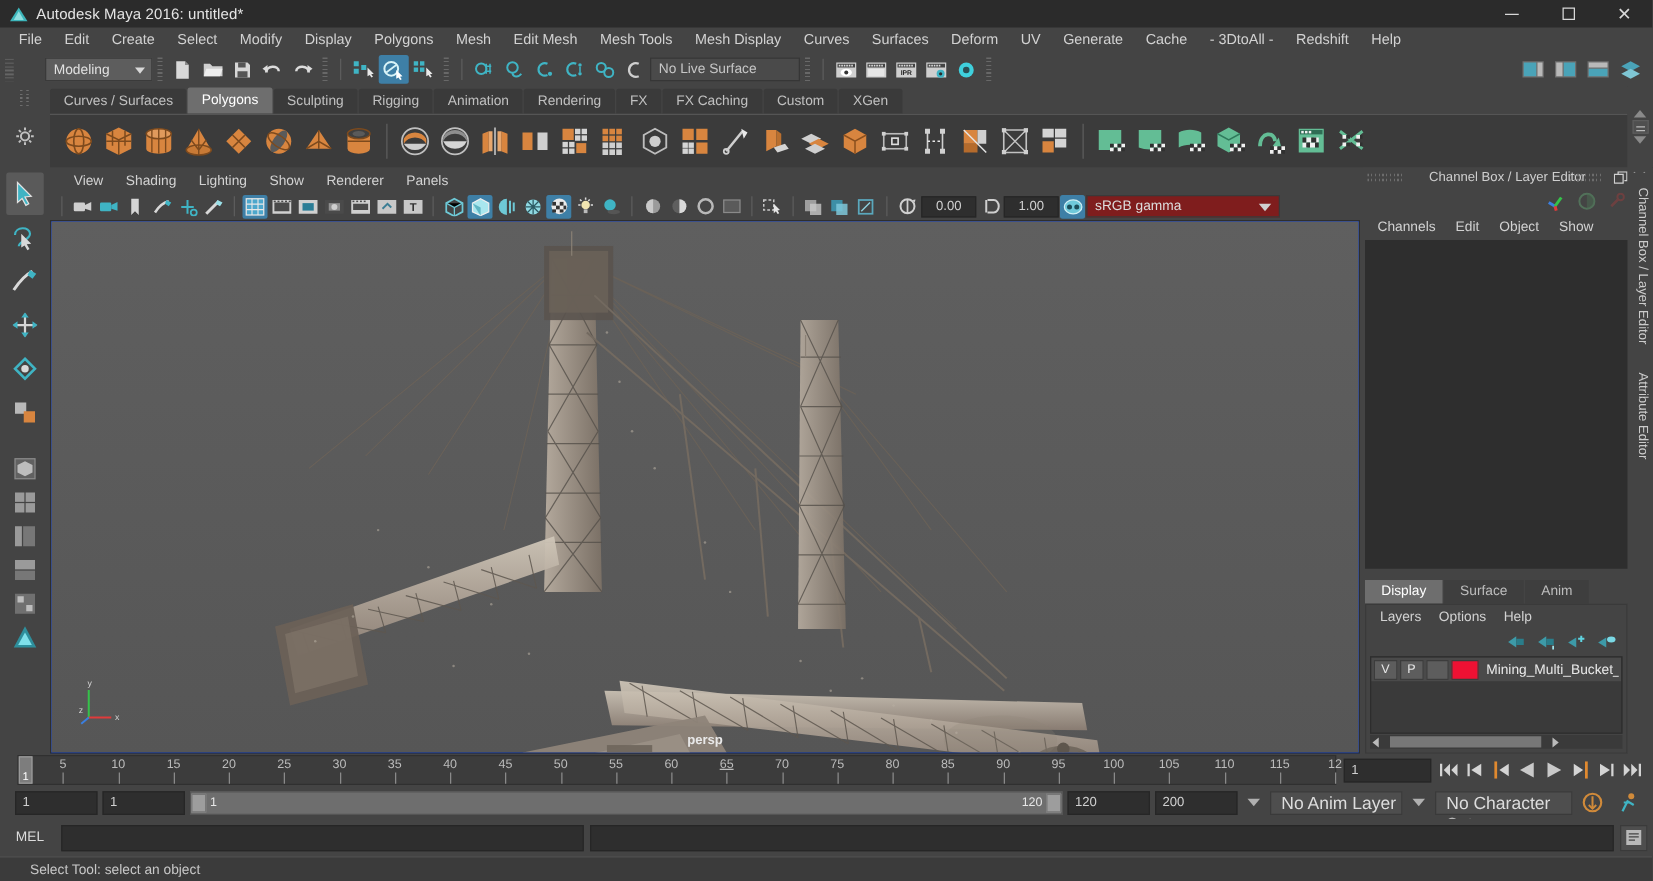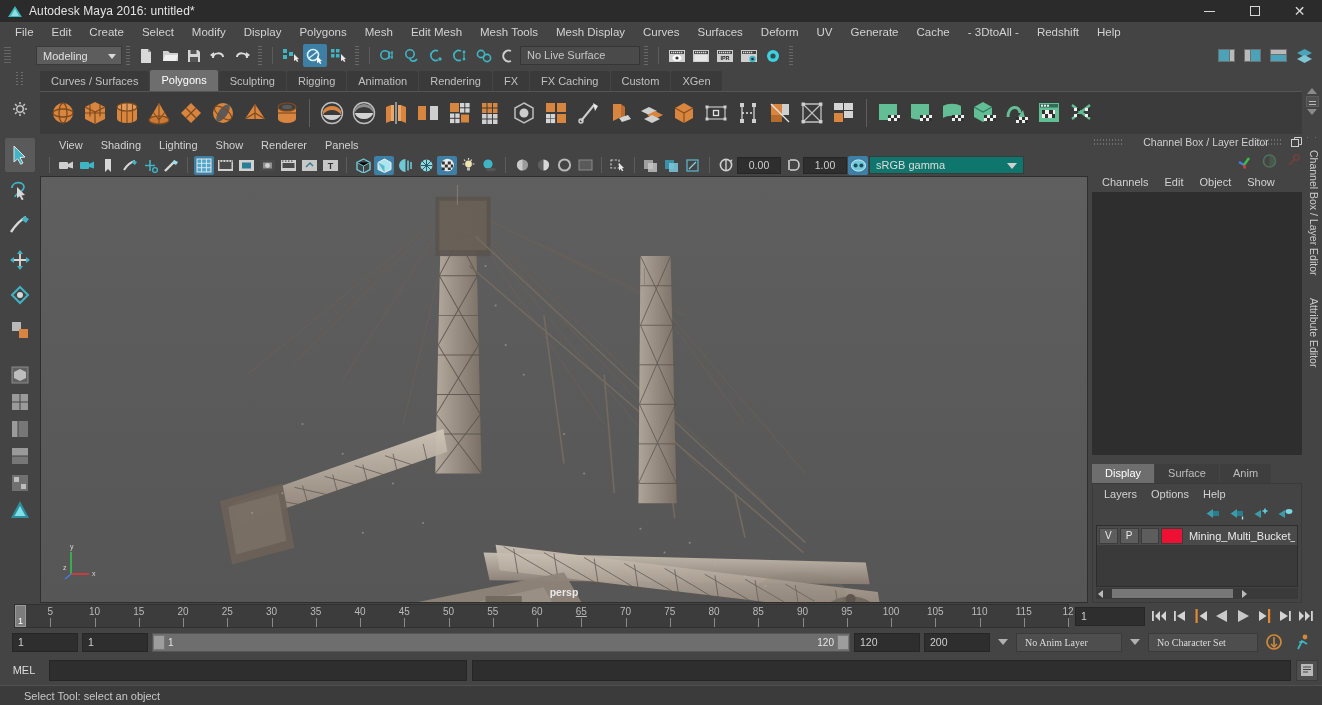--- a/index.html
+++ b/index.html
@@ -95,21 +95,21 @@
 
   .vp-outer { flex: 1; display: flex; flex-direction: column; min-width: 0; padding: 2px 2px 0 0; }
   .vp-menubar { height: 18px; background: #444; display: flex; align-items: center; padding-left: 10px; }
   .vp-menubar .menu-item { font-size: 11px; padding: 0 9px; }
   .vp-toolbar { height: 22px; background: #444; display: flex; align-items: center; padding-left: 4px; gap: 1px; }
   .vb { width: 20px; height: 19px; display:flex;align-items:center;justify-content:center;border-radius:2px;position:relative;}
   .vb.on { background: #3e7fa6; }
   .vb-sep { width:1px; height:16px; background:#5c5c5c; margin:0 5px; }
   .numfield { width: 44px; height: 17px; background: #2e2e2e; border: 1px solid #262626;
       color: #cfcfcf; font-size: 10.5px; line-height: 15px; text-align: center; }
-  .gammafield { width: 155px; height: 18px; background: #0f766e; border:1px solid #3a3a3a; display:flex;align-items:center;padding-left:6px;
+  .gammafield { width: 155px; height: 18px; background: #7f1d1d; border:1px solid #3a3a3a; display:flex;align-items:center;padding-left:6px;
       font-size:11px;color:#ddd; position:relative;}
   .gammafield .caret { position:absolute;right:6px;top:6px;border-left:5px solid transparent;border-right:5px solid transparent;border-top:6px solid #d0d0d0;}
 
   .viewport { flex: 1; background: #1d4ed8; position: relative; overflow: hidden; border: 1px solid #2e2e2e;}
   .persp-label { position: absolute; left: 50%; transform: translateX(-50%); bottom: 4px; font-size: 10.5px; color: #e8e8e8; font-weight: bold;}
   .axis-gizmo { position: absolute; left: 22px; bottom: 22px; width: 40px; height: 40px; }
 
   .chbox { width: 232px; display: flex; flex-direction: column; background: #444; }
   .chbox-title { height: 16px; display:flex;align-items:center;justify-content:center; position:relative; font-size:10.5px; color:#cfcfcf;}
   .chbox-title .dots{position:absolute;left:4px;top:5px;width:30px;height:6px;
@@ -157,21 +157,21 @@
   .pb{width:20px;height:20px;display:flex;align-items:center;justify-content:center;}
 
   
   .range-row { flex: 0 0 26px; display:flex;align-items:center;background:#444;padding:0 2px;gap:4px;}
   .rfield { height:19px;background:#2e2e2e;border:1px solid #262626;color:#cfcfcf;font-size:10.5px;line-height:17px;padding-left:5px;}
   .range-bar { flex:1; height:19px; background:#6e6e6e;border:1px solid #555; position:relative; display:flex;align-items:center;}
   .rb-handle{width:12px;height:15px;background:#9d9d9d;border:1px solid #777;}
   .rb-txt{font-size:10px;color:#e6e6e6;margin-left:3px;}
   .rb-txt.right{margin-left:auto;margin-right:3px;}
   .dd-caret{width:0;height:0;border-left:5px solid transparent;border-right:5px solid transparent;border-top:6px solid #b0b0b0;margin:0 4px;}
-  .animlayer{height:19px;background:#4e4e4e;border:1px solid #3a3a3a;color:#ddd;font-size:10px;line-height:17px;padding-left:8px;font-family:Liberation Serif, serif;}
+  .animlayer{height:19px;background:#4e4e4e;border:1px solid #3a3a3a;color:#ddd;font-size:14px;line-height:17px;padding-left:8px;}
 
   
   .cmd-row { flex: 0 0 30px; display:flex;align-items:center;background:#444;padding:0 4px;gap:5px;}
   .mel-lbl{width:40px;text-align:center;font-size:11px;color:#dcdcdc;}
   .cmd-in{flex:0 0 418px;height:21px;background:#2e2e2e;border:1px solid #262626;}
   .cmd-out{flex:1;height:21px;background:#2e2e2e;border:1px solid #262626;}
   .cmd-btn{width:22px;height:21px;background:#4e4e4e;border:1px solid #3a3a3a;display:flex;align-items:center;justify-content:center;}
 
   
   .helpline{flex:0 0 20px;background:#3b3b3b;display:flex;align-items:center;padding-left:24px;font-size:11px;color:#c7c7c7;border-top:1px solid #505050;}

